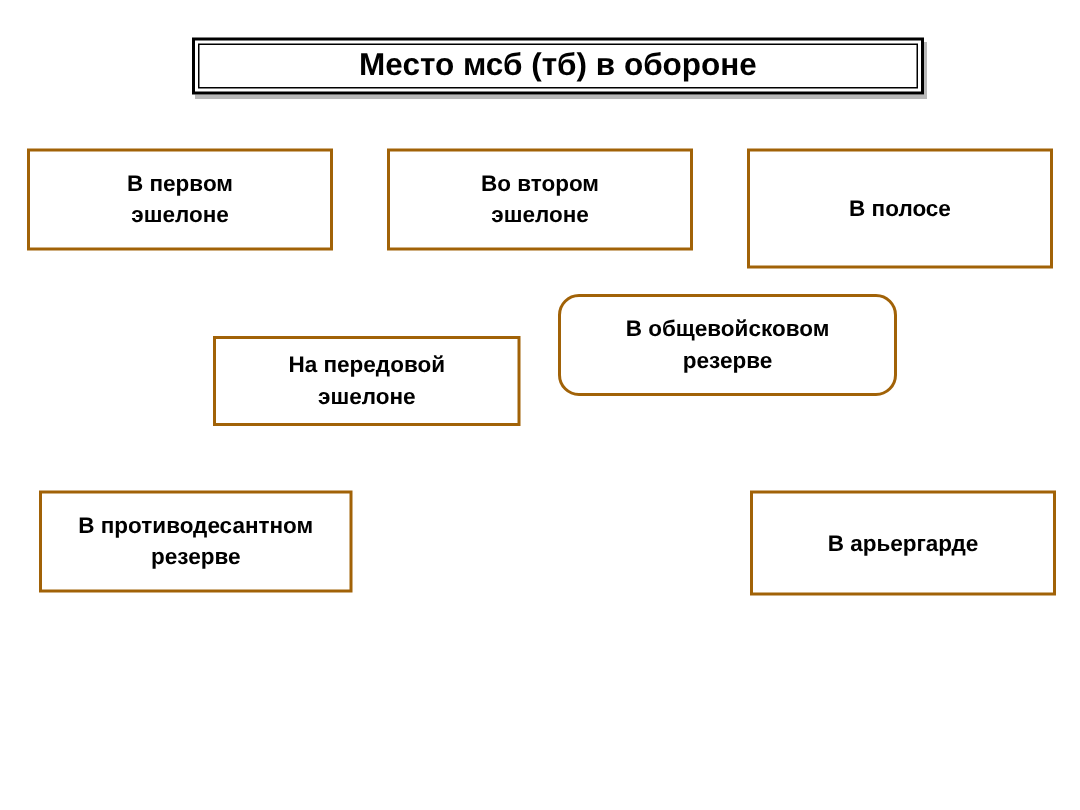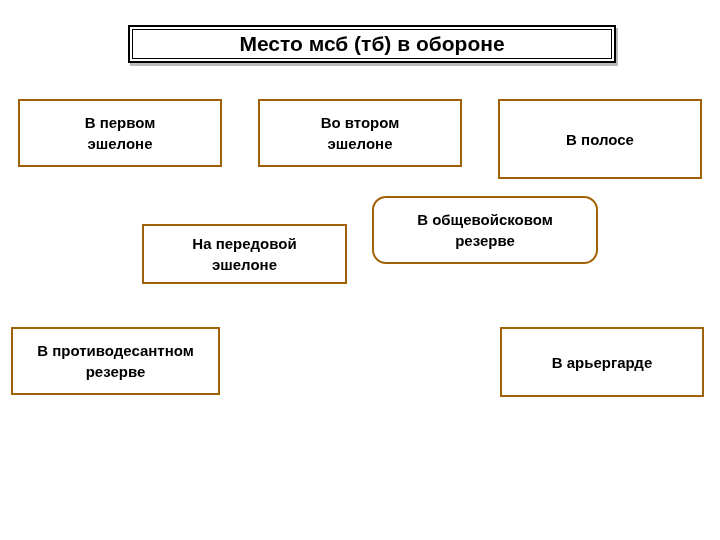--- a/index.html
+++ b/index.html
@@ -56,21 +56,21 @@
     font-weight: bold;
     line-height: 21px;
     padding: 0 4px;
   }
   .ln { display: block; }
   .b1 { left: 18px;  top: 99px;  width: 204px; height: 68px; }
   .b2 { left: 258px; top: 99px;  width: 204px; height: 68px; }
   .b3 { left: 498px; top: 99px;  width: 204px; height: 80px; }
   .b4 { left: 142px; top: 224px; width: 205px; height: 60px; text-align: center; }
   .b5 { left: 372px; top: 196px; width: 226px; height: 68px; border-radius: 14px; }
-  .b6 { left: 11px;  top: 327px; width: 209px; height: 68px; }
+  .b6 { left: 26px;  top: 327px; width: 209px; height: 68px; }
   .b7 { left: 500px; top: 327px; width: 204px; height: 70px; align-items: center; }
 </style>
 </head>
 <body>
 
 <div class="slide">
 
   <div class="title-box">
     <div class="title-inner">
       <span class="title-text">Место мсб (тб) в обороне</span>

